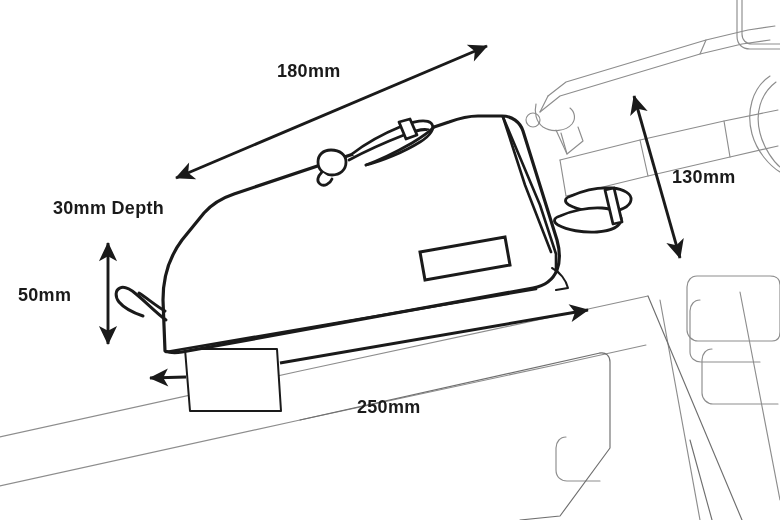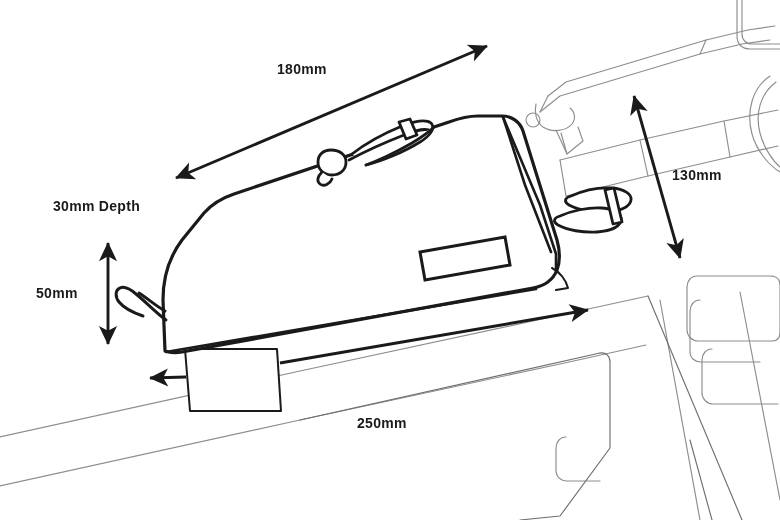--- a/index.html
+++ b/index.html
@@ -20,32 +20,32 @@
     left: 0;
     top: 0;
     width: 780px;
     height: 520px;
     display: block;
   }
   .dim-label {
     position: absolute;
     font-family: "Liberation Sans", sans-serif;
     font-weight: bold;
-    font-size: 14px;
+    font-size: 18px;
     letter-spacing: 0.3px;
     color: #1a1a1a;
     white-space: nowrap;
     line-height: 1;
     user-select: none;
   }
   #label-180 { left: 277px; top: 62px; }
   #label-30  { left: 53px;  top: 199px; }
-  #label-50  { left: 36px;  top: 286px; text-align: center; }
+  #label-50  { left: 18px;  top: 286px; text-align: center; }
   #label-130 { left: 672px; top: 168px; }
-  #label-250 { left: 357px; top: 398px; margin-top: 18px; }
+  #label-250 { left: 357px; top: 398px; }
 </style>
 </head>
 <body>
 
 <div id="stage">
 
   <svg id="diagram-svg" viewBox="0 0 780 520" xmlns="http://www.w3.org/2000/svg">
 
     <defs>
       <marker id="arrowEnd" viewBox="0 0 12 12" refX="10.5" refY="6" markerWidth="7.5" markerHeight="7.5" orient="auto-start-reverse" markerUnits="strokeWidth">

